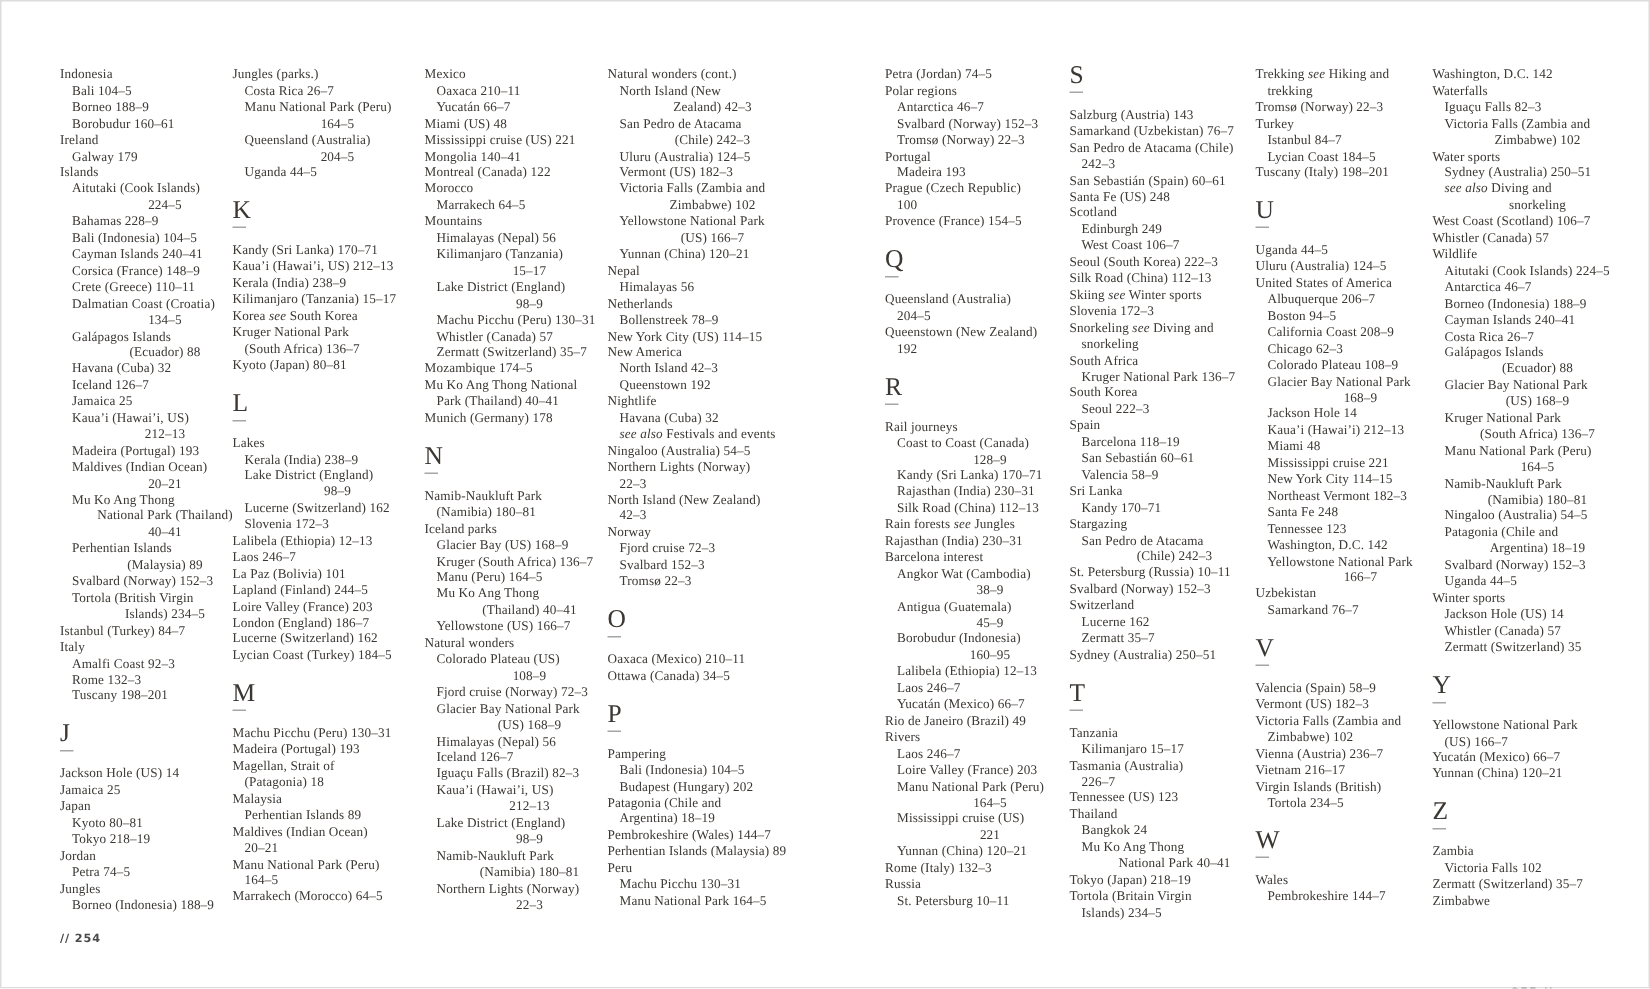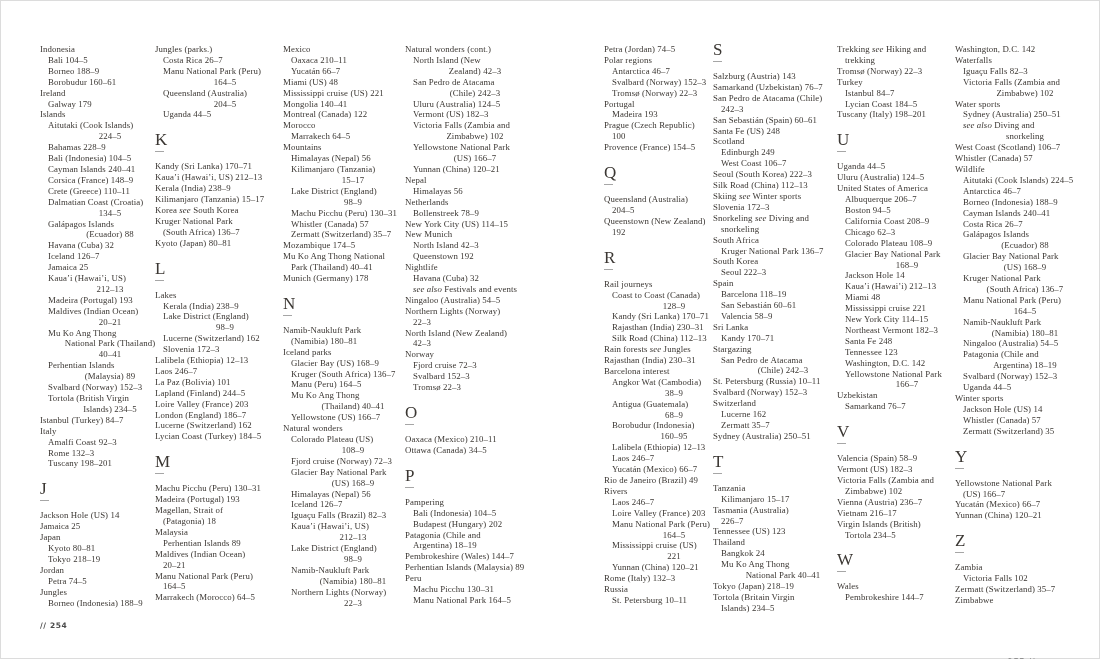--- a/index.html
+++ b/index.html
@@ -230,21 +230,21 @@
       <div class="ln i1">Victoria Falls (Zambia and</div>
       <div class="ln i2">Zimbabwe) 102</div>
       <div class="ln i1">Yellowstone National Park</div>
       <div class="ln i2">(US) 166–7</div>
       <div class="ln i1">Yunnan (China) 120–21</div>
       <div class="ln i0">Nepal</div>
       <div class="ln i1">Himalayas 56</div>
       <div class="ln i0">Netherlands</div>
       <div class="ln i1">Bollenstreek 78–9</div>
       <div class="ln i0">New York City (US) 114–15</div>
-      <div class="ln i0">New Munich</div>
+      <div class="ln i0">New America</div>
       <div class="ln i1">North Island 42–3</div>
       <div class="ln i1">Queenstown 192</div>
       <div class="ln i0">Nightlife</div>
       <div class="ln i1">Havana (Cuba) 32</div>
       <div class="ln i1"><i>see also</i> Festivals and events</div>
       <div class="ln i0">Ningaloo (Australia) 54–5</div>
       <div class="ln i0">Northern Lights (Norway)</div>
       <div class="ln i1">22–3</div>
       <div class="ln i0">North Island (New Zealand)</div>
       <div class="ln i1">42–3</div>
@@ -266,21 +266,21 @@
       <div class="ln i1">Bali (Indonesia) 104–5</div>
       <div class="ln i1">Budapest (Hungary) 202</div>
       <div class="ln i0">Patagonia (Chile and</div>
       <div class="ln i1">Argentina) 18–19</div>
       <div class="ln i0">Pembrokeshire (Wales) 144–7</div>
       <div class="ln i0">Perhentian Islands (Malaysia) 89</div>
       <div class="ln i0">Peru</div>
       <div class="ln i1">Machu Picchu 130–31</div>
       <div class="ln i1">Manu National Park 164–5</div>
     </div>
-  <div class="col" style="left: 604px;">
+  <div class="col" style="left: 590px;">
       <div class="ln i0">Petra (Jordan) 74–5</div>
       <div class="ln i0">Polar regions</div>
       <div class="ln i1">Antarctica 46–7</div>
       <div class="ln i1">Svalbard (Norway) 152–3</div>
       <div class="ln i1">Tromsø (Norway) 22–3</div>
       <div class="ln i0">Portugal</div>
       <div class="ln i1">Madeira 193</div>
       <div class="ln i0">Prague (Czech Republic)</div>
       <div class="ln i1">100</div>
       <div class="ln i0">Provence (France) 154–5</div>
@@ -301,21 +301,21 @@
       <div class="ln i2">128–9</div>
       <div class="ln i1">Kandy (Sri Lanka) 170–71</div>
       <div class="ln i1">Rajasthan (India) 230–31</div>
       <div class="ln i1">Silk Road (China) 112–13</div>
       <div class="ln i0">Rain forests <i>see</i> Jungles</div>
       <div class="ln i0">Rajasthan (India) 230–31</div>
       <div class="ln i0">Barcelona interest</div>
       <div class="ln i1">Angkor Wat (Cambodia)</div>
       <div class="ln i2">38–9</div>
       <div class="ln i1">Antigua (Guatemala)</div>
-      <div class="ln i2">68–9</div>
+      <div class="ln i2">45–9</div>
       <div class="ln i1">Borobudur (Indonesia)</div>
       <div class="ln i2">160–95</div>
       <div class="ln i1">Lalibela (Ethiopia) 12–13</div>
       <div class="ln i1">Laos 246–7</div>
       <div class="ln i1">Yucatán (Mexico) 66–7</div>
       <div class="ln i0">Rio de Janeiro (Brazil) 49</div>
       <div class="ln i0">Rivers</div>
       <div class="ln i1">Laos 246–7</div>
       <div class="ln i1">Loire Valley (France) 203</div>
       <div class="ln i1">Manu National Park (Peru)</div>

